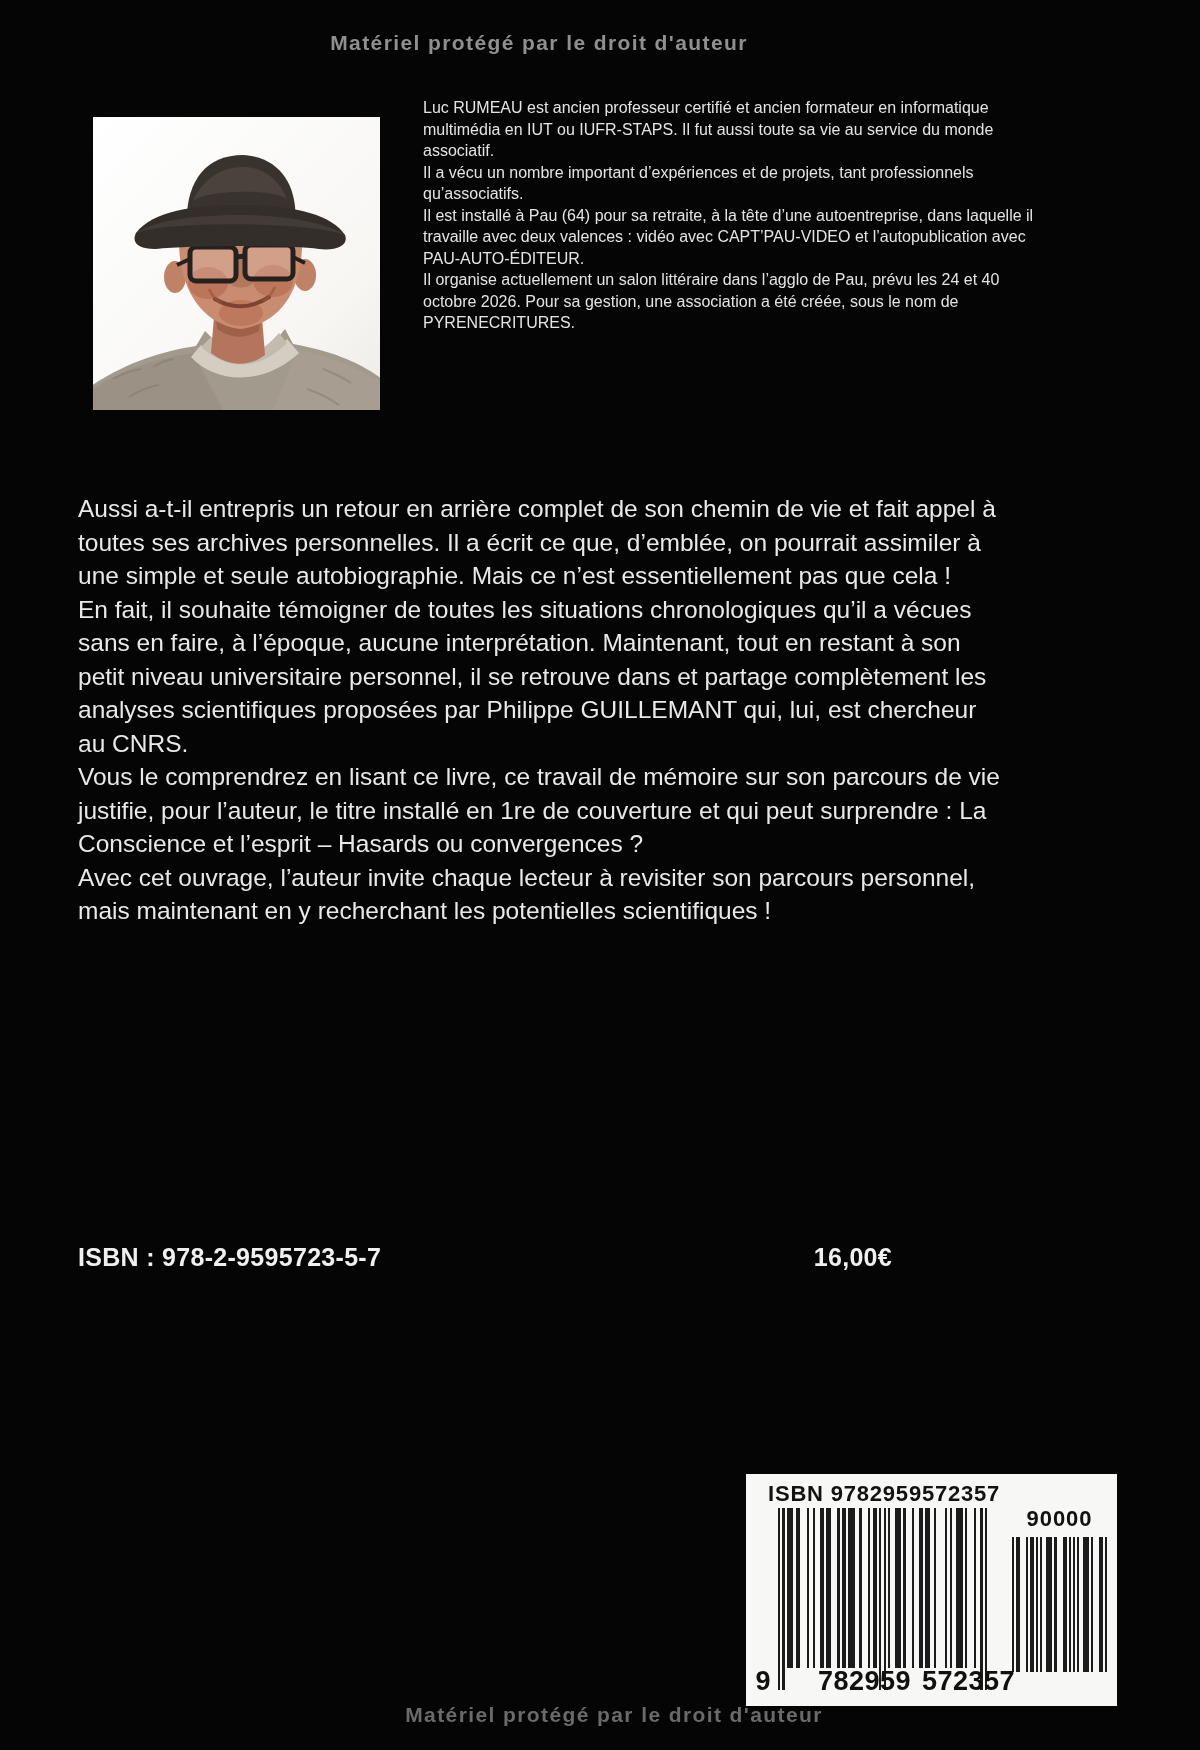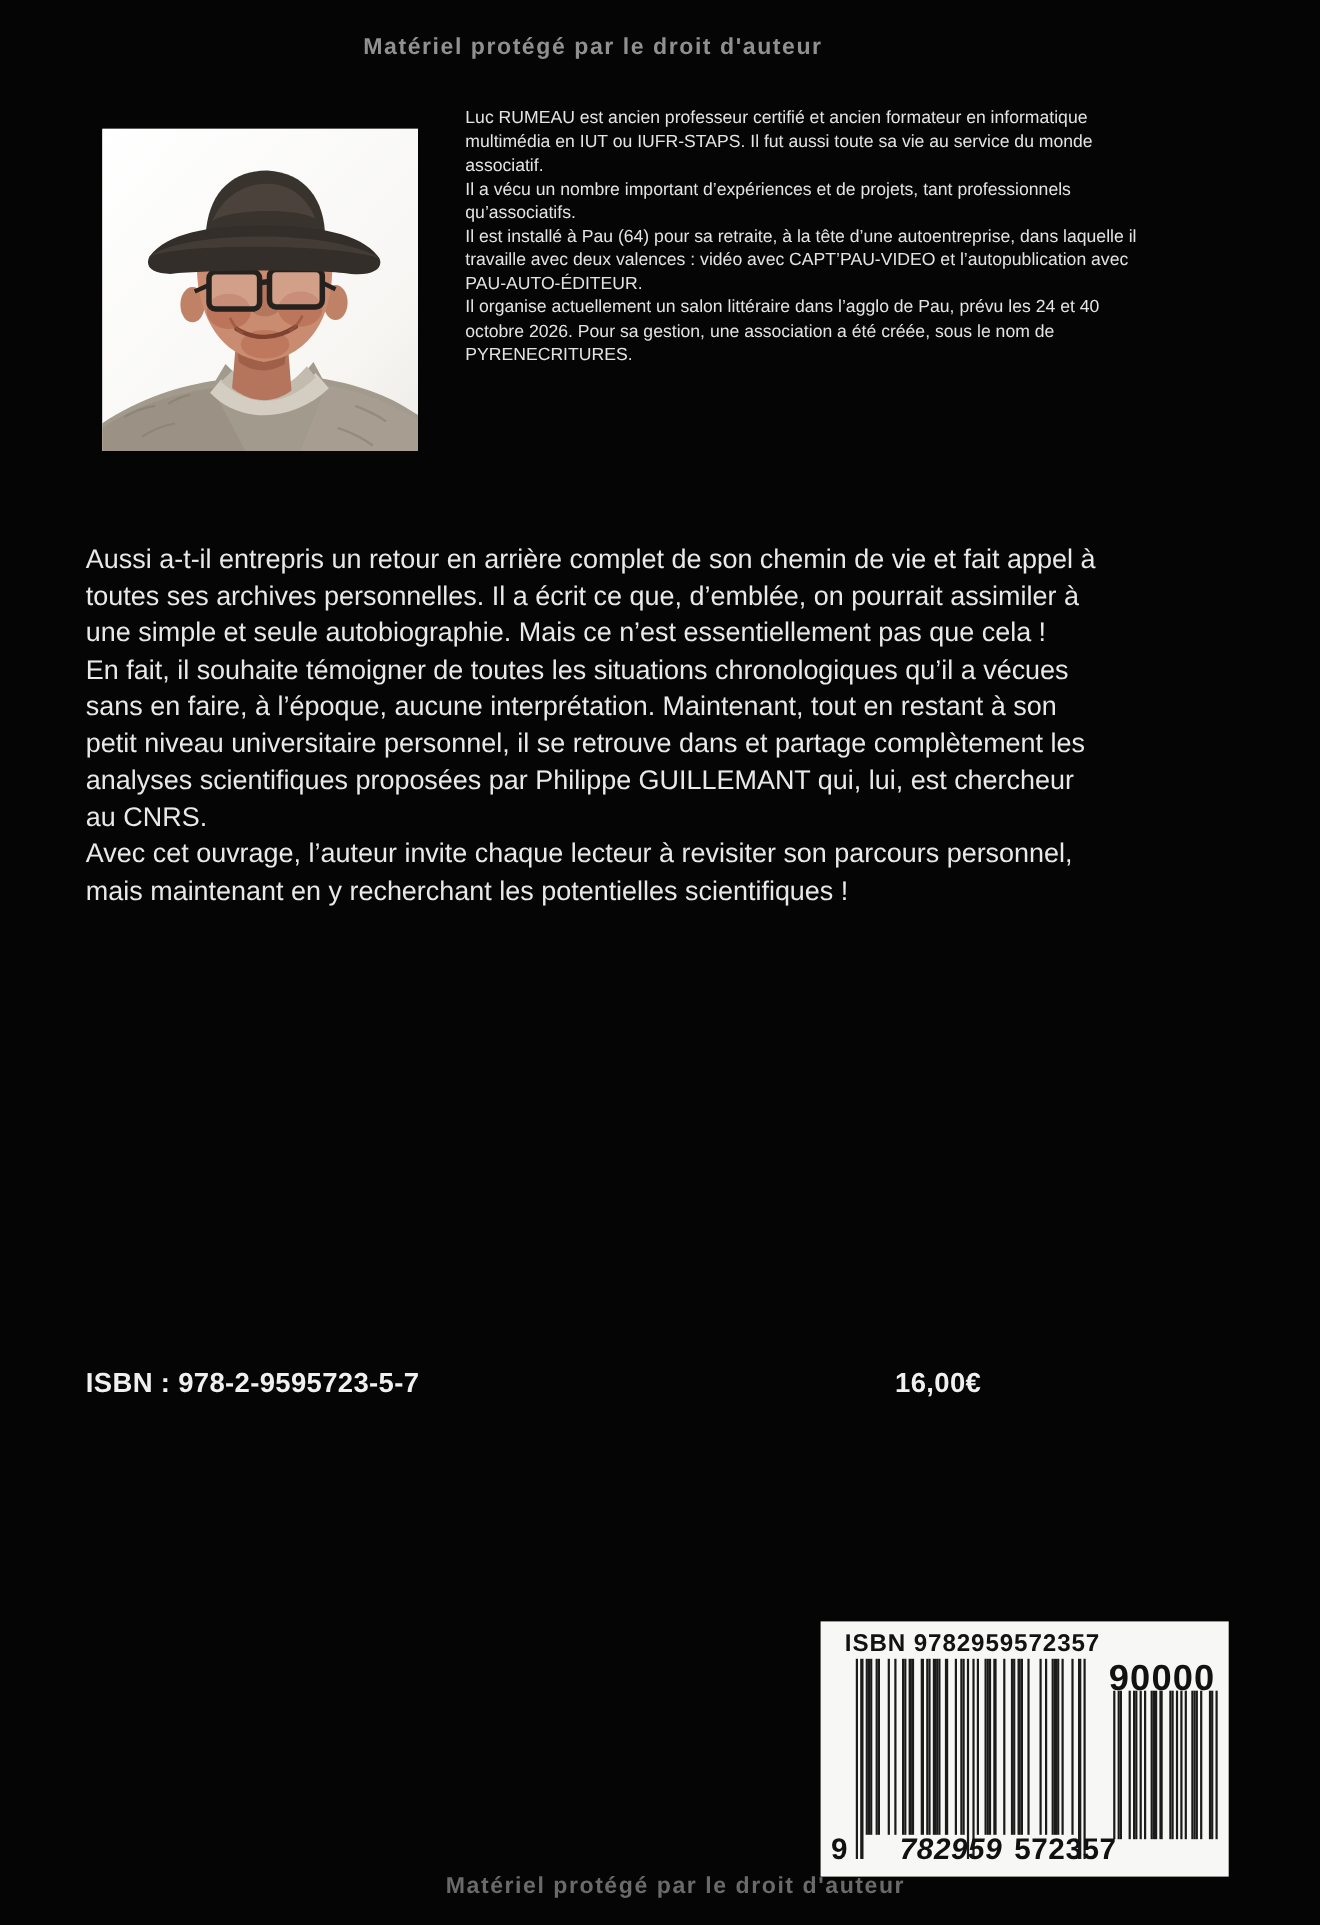--- a/index.html
+++ b/index.html
@@ -74,30 +74,30 @@
   }
   .bc-main{
     position:absolute;left:32px;top:34px;width:209px;height:182px;
   }
   .bc-addon{
     position:absolute;left:266px;top:63px;width:95px;height:135px;
   }
   .bar{position:absolute;top:0;background:var(--bar-color);}
   .bc-addon-label{
     position:absolute;left:262px;top:32px;width:103px;
-    text-align:left;color:#121212;
-    font-size:33px;font-weight:600;letter-spacing:1px;white-space:nowrap;
+    text-align:center;color:#121212;
+    font-size:22px;font-weight:600;letter-spacing:1px;white-space:nowrap;
   }
   .bc-digit{
     position:absolute;top:192px;height:30px;
     color:#111;font-size:27px;font-weight:600;line-height:30px;
     text-align:center;white-space:nowrap;
   }
   .bc-digit-first{left:4px;width:26px;}
-  .bc-digit-g1{left:72px;width:90px;letter-spacing:.5px;font-style:italic;}
+  .bc-digit-g1{left:72px;width:90px;letter-spacing:.5px;}
   .bc-digit-g2{left:176px;width:88px;letter-spacing:.5px;}
 </style>
 </head>
 <body>
 
 <div id="cover">
 
   <div class="notice notice-top">Matériel protégé par le droit d'auteur</div>
 
   <div class="photo">
@@ -164,20 +164,21 @@
   <div class="bio">
       <p>Luc RUMEAU est ancien professeur certifié et ancien formateur en informatique multimédia en IUT ou IUFR-STAPS. Il fut aussi toute sa vie au service du monde associatif.</p>
       <p>Il a vécu un nombre important d’expériences et de projets, tant professionnels qu’associatifs.</p>
       <p>Il est installé à Pau (64) pour sa retraite, à la tête d’une autoentreprise, dans laquelle il travaille avec deux valences : vidéo avec CAPT’PAU-VIDEO et l’autopublication avec PAU-AUTO-ÉDITEUR.</p>
       <p>Il organise actuellement un salon littéraire dans l’agglo de Pau, prévu les 24 et 40 octobre 2026. Pour sa gestion, une association a été créée, sous le nom de PYRENECRITURES.</p>
     </div>
 
   <div class="synopsis">
       <p>Aussi a-t-il entrepris un retour en arrière complet de son chemin de vie et fait appel à toutes ses archives personnelles. Il a écrit ce que, d’emblée, on pourrait assimiler à une simple et seule autobiographie. Mais ce n’est essentiellement pas que cela !</p>
       <p>En fait, il souhaite témoigner de toutes les situations chronologiques qu’il a vécues sans en faire, à l’époque, aucune interprétation. Maintenant, tout en restant à son petit niveau universitaire personnel, il se retrouve dans et partage complètement les analyses scientifiques proposées par Philippe GUILLEMANT qui, lui, est chercheur au CNRS.</p>
+      <p>Vous le comprendrez en lisant ce livre, ce travail de mémoire sur son parcours de vie justifie, pour l’auteur, le titre installé en 1re de couverture et qui peut surprendre : La Conscience et l’esprit – Hasards ou convergences ?</p>
       <p>Avec cet ouvrage, l’auteur invite chaque lecteur à revisiter son parcours personnel, mais maintenant en y recherchant les potentielles scientifiques !</p>
     </div>
 
   <div class="isbn-row">
     <span>ISBN : 978-2-9595723-5-7</span>
     <span>16,00€</span>
   </div>
 
   <div class="notice notice-bottom">Matériel protégé par le droit d'auteur</div>
 

